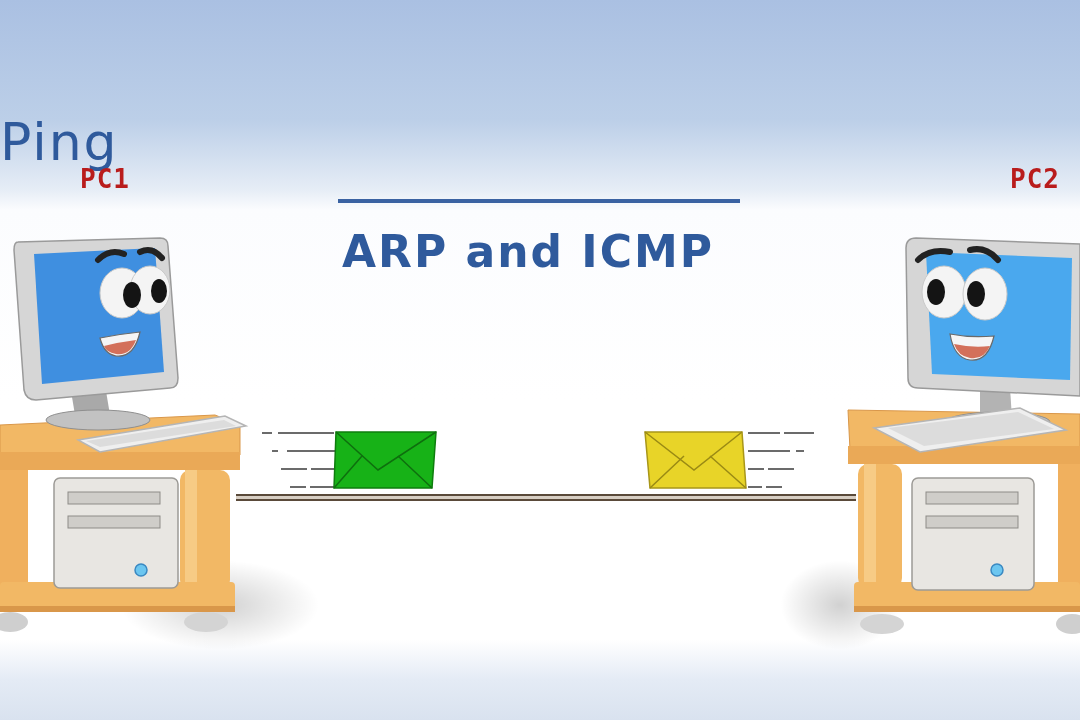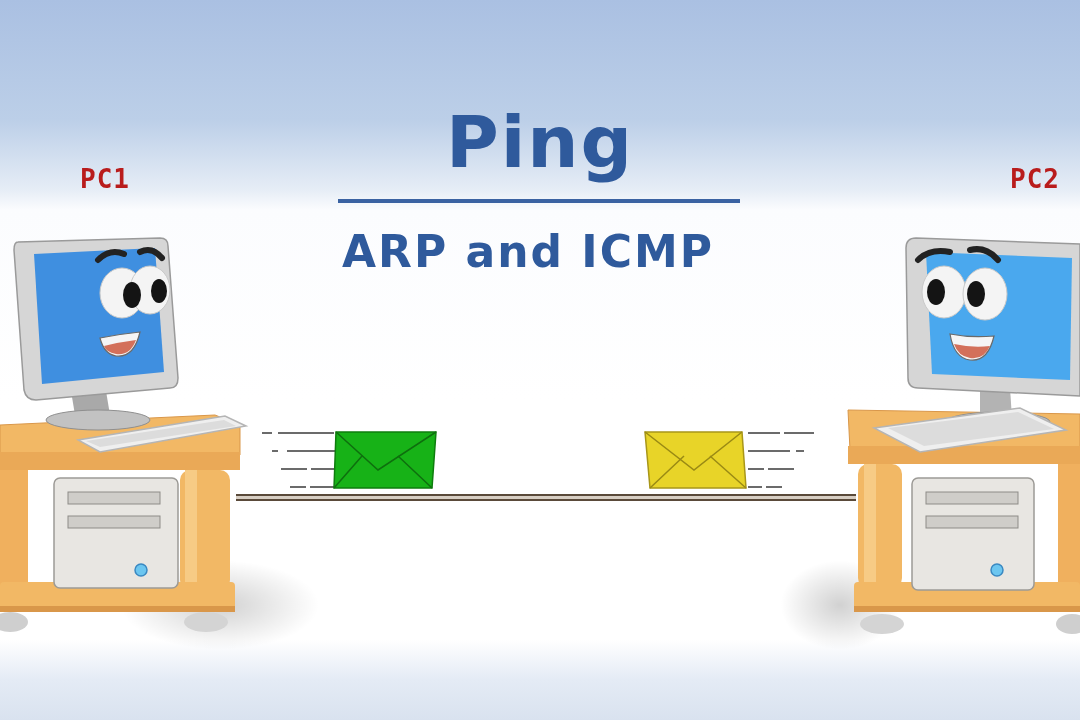--- a/index.html
+++ b/index.html
@@ -5,23 +5,23 @@
   html, body { margin: 0; padding: 0; }
   body {
     width: 1080px; height: 720px; overflow: hidden; position: relative;
     background: linear-gradient(to bottom, #aac0e2 0px, #bccfe8 120px, #e6edf6 190px, #fbfcfe 210px, #ffffff 400px, #ffffff 640px, #e4ebf5 680px, #d9e2ef 720px);
     font-family: "DejaVu Sans", "Liberation Sans", sans-serif;
   }
   .abs { position: absolute; }
 
   
   .title {
-    left: 0; width: 1080px; top: 92px; text-align: center;
-    font-family: "DejaVu Sans", sans-serif; font-weight: bold;
-    font-size: 72px; line-height: 100px; color: #2f5a9c; letter-spacing: 2px;
+    left: 0; width: 1080px; top: 92px; 
+    font-family: "DejaVu Sans", sans-serif; font-weight: normal;
+    font-size: 52px; line-height: 100px; color: #2f5a9c; letter-spacing: 2px;
   }
   .divider { left: 338px; top: 199px; width: 402px; height: 4px; background: #3a62a2; }
   .subtitle {
     left: 0; width: 1056px; top: 222px; text-align: center;
     font-family: "DejaVu Sans", sans-serif; font-weight: bold;
     font-size: 44px; line-height: 60px; color: #2f5a9c; letter-spacing: 2px;
   }
   .pc-label {
     font-family: "DejaVu Sans Mono", monospace; font-weight: bold;
     font-size: 26px; color: #b91c1c; letter-spacing: 1px;

